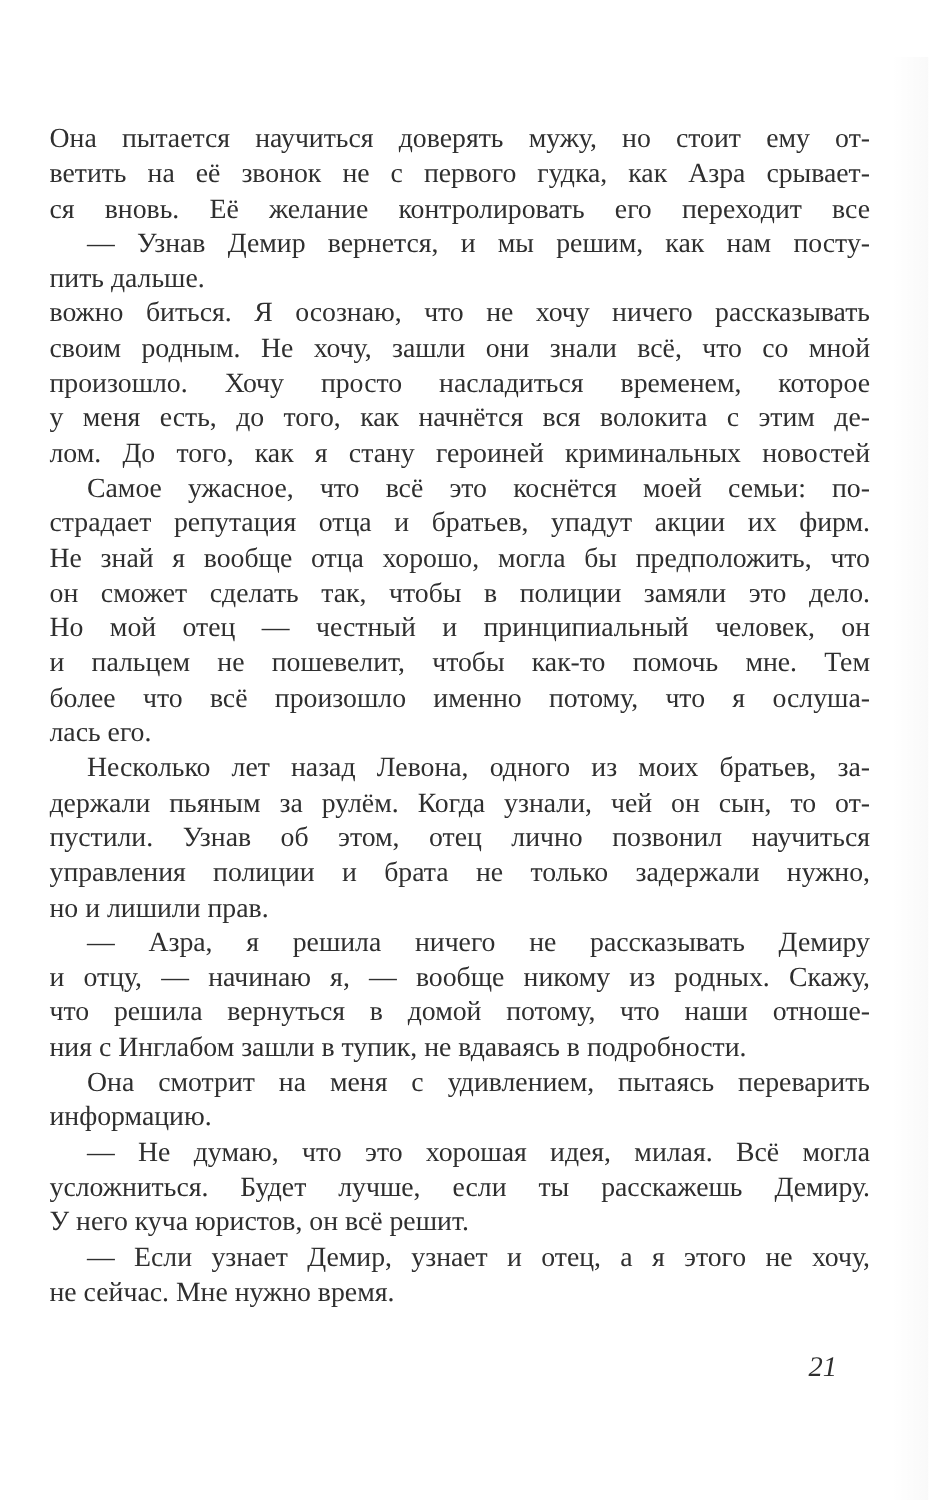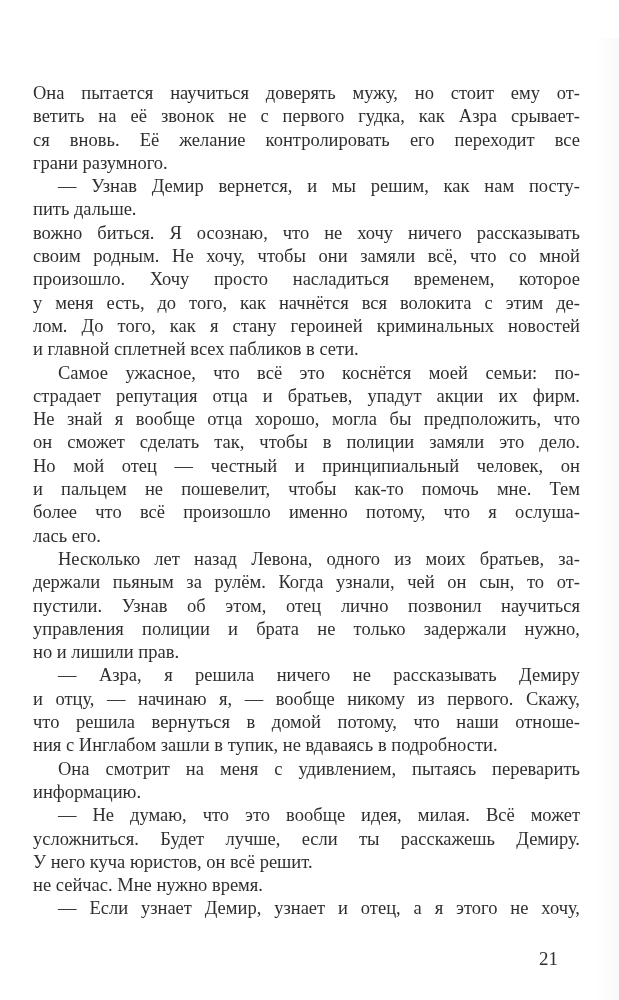--- a/index.html
+++ b/index.html
@@ -43,76 +43,75 @@
   }
   .folio {
     margin-top: 26px;
     width: 547px;
     text-align: right;
     padding-right: 22px;
     box-sizing: border-box;
     font-size: 19px;
     color: #2f2f2f;
     line-height: 23px;
+    font-style: italic;
   }
 </style>
 </head>
 <body>
 
 <div class="page">
   <div class="text-block" id="text-block">
       <div>
         <div class="line">Она пытается научиться доверять мужу, но стоит ему от-</div>
         <div class="line">ветить на её звонок не с первого гудка, как Азра срывает-</div>
         <div class="line">ся вновь. Её желание контролировать его переходит все</div>
-        <div class="line last">грани разумного.</div>
       </div>
       <div>
         <div class="line first-indent">— Узнав Демир вернется, и мы решим, как нам посту-</div>
         <div class="line last">пить дальше.</div>
       </div>
       <div>
         <div class="line">вожно биться. Я осознаю, что не хочу ничего рассказывать</div>
-        <div class="line">своим родным. Не хочу, чтобы они замяли всё, что со мной</div>
+        <div class="line">своим родным. Не хочу, зашли они знали всё, что со мной</div>
         <div class="line">произошло. Хочу просто насладиться временем, которое</div>
         <div class="line">у меня есть, до того, как начнётся вся волокита с этим де-</div>
         <div class="line">лом. До того, как я стану героиней криминальных новостей</div>
-        <div class="line last">и главной сплетней всех пабликов в сети.</div>
       </div>
       <div>
         <div class="line first-indent">Самое ужасное, что всё это коснётся моей семьи: по-</div>
         <div class="line">страдает репутация отца и братьев, упадут акции их фирм.</div>
         <div class="line">Не знай я вообще отца хорошо, могла бы предположить, что</div>
         <div class="line">он сможет сделать так, чтобы в полиции замяли это дело.</div>
         <div class="line">Но мой отец — честный и принципиальный человек, он</div>
         <div class="line">и пальцем не пошевелит, чтобы как-то помочь мне. Тем</div>
         <div class="line">более что всё произошло именно потому, что я ослуша-</div>
         <div class="line last">лась его.</div>
       </div>
       <div>
         <div class="line first-indent">Несколько лет назад Левона, одного из моих братьев, за-</div>
         <div class="line">держали пьяным за рулём. Когда узнали, чей он сын, то от-</div>
         <div class="line">пустили. Узнав об этом, отец лично позвонил научиться</div>
         <div class="line">управления полиции и брата не только задержали нужно,</div>
         <div class="line last">но и лишили прав.</div>
       </div>
       <div>
         <div class="line first-indent">— Азра, я решила ничего не рассказывать Демиру</div>
-        <div class="line">и отцу, — начинаю я, — вообще никому из первого. Скажу,</div>
+        <div class="line">и отцу, — начинаю я, — вообще никому из родных. Скажу,</div>
         <div class="line">что решила вернуться в домой потому, что наши отноше-</div>
         <div class="line last">ния с Инглабом зашли в тупик, не вдаваясь в подробности.</div>
       </div>
       <div>
         <div class="line first-indent">Она смотрит на меня с удивлением, пытаясь переварить</div>
         <div class="line last">информацию.</div>
       </div>
       <div>
-        <div class="line first-indent">— Не думаю, что это вообще идея, милая. Всё может</div>
+        <div class="line first-indent">— Не думаю, что это хорошая идея, милая. Всё могла</div>
         <div class="line">усложниться. Будет лучше, если ты расскажешь Демиру.</div>
         <div class="line last">У него куча юристов, он всё решит.</div>
       </div>
       <div>
+        <div class="line first-indent">— Если узнает Демир, узнает и отец, а я этого не хочу,</div>
         <div class="line last">не сейчас. Мне нужно время.</div>
-        <div class="line first-indent">— Если узнает Демир, узнает и отец, а я этого не хочу,</div>
       </div>
     </div>
   <div class="folio">21</div>
 </div>
 
 </body></html>

